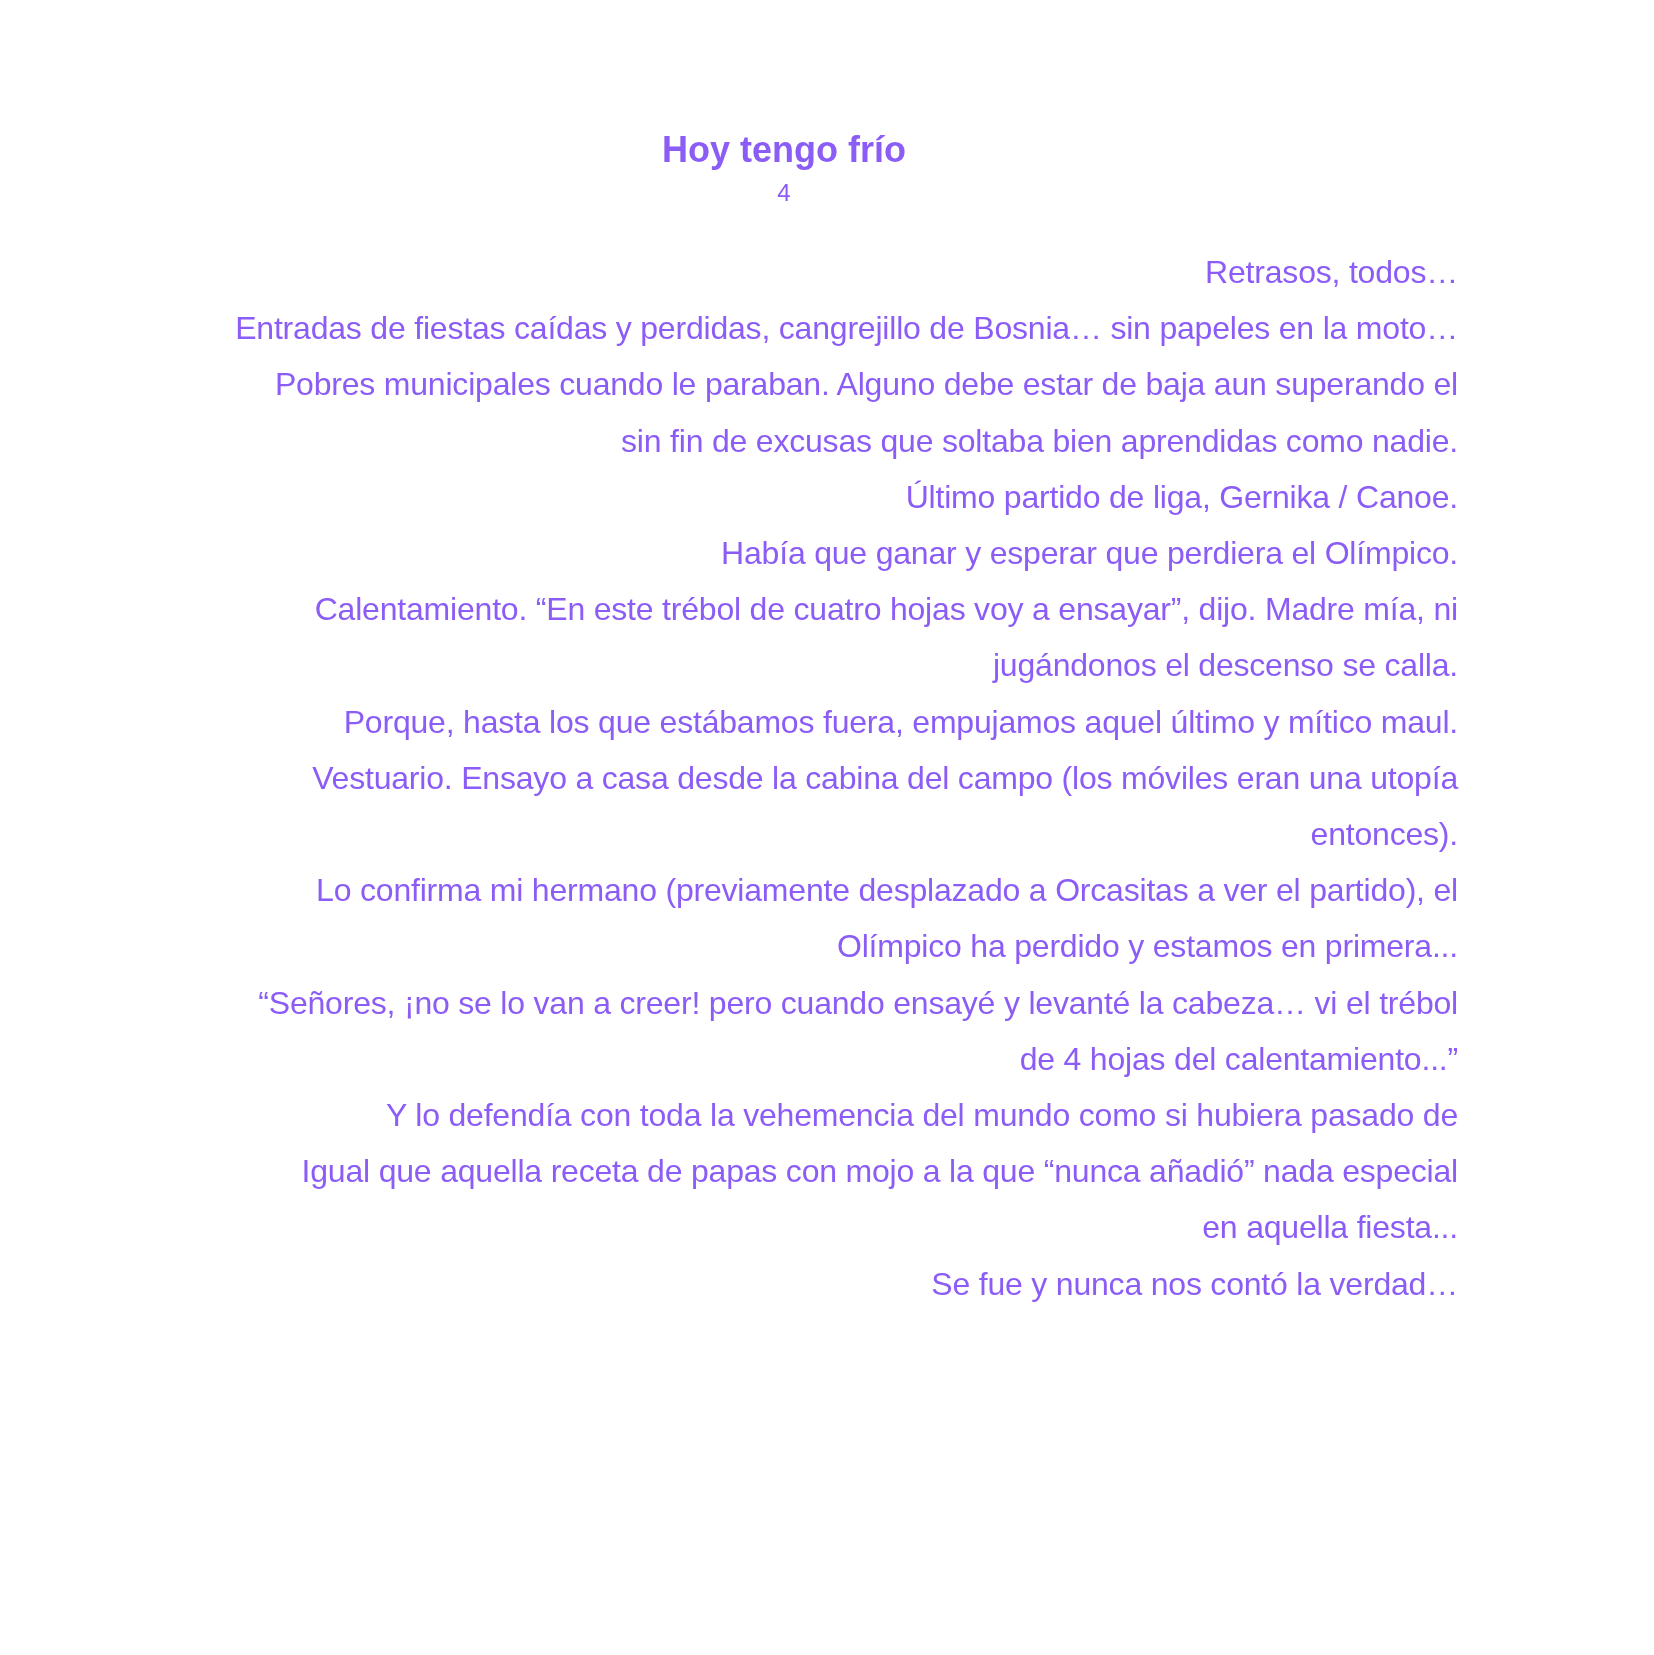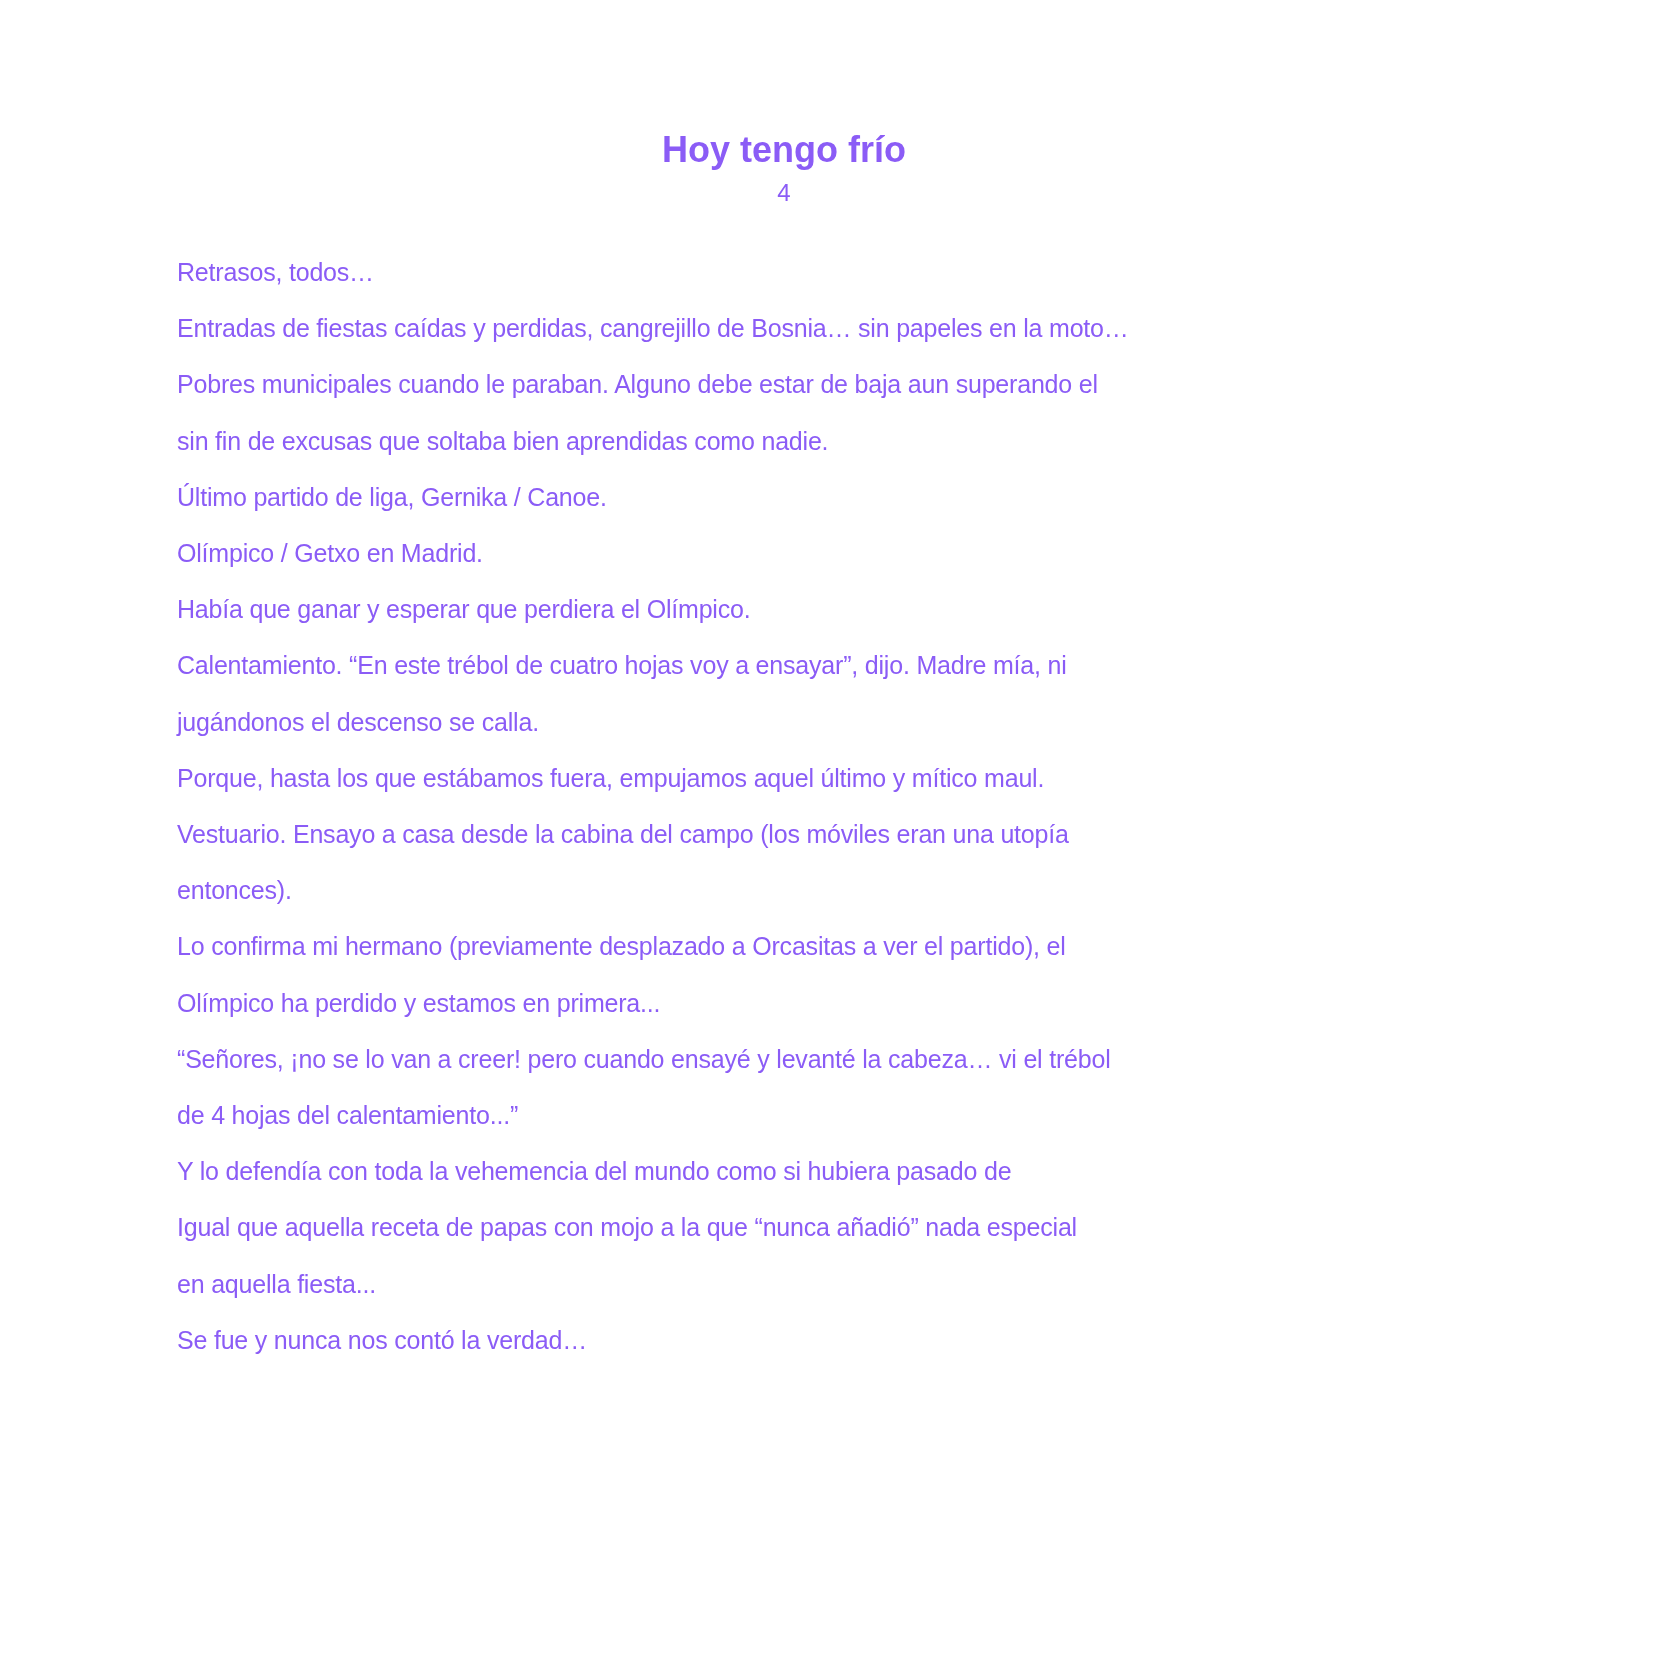--- a/index.html
+++ b/index.html
@@ -38,39 +38,39 @@
     line-height: 30px;
   }
   .content {
     position: absolute;
     top: 212px;
     left: 177px;
     right: 110px;
   }
   .content p.line {
     margin: 0;
-    font-size: 25px;
+    font-size: 32px;
     line-height: 56.2px;
     white-space: nowrap;
     letter-spacing: -0.2px;
+    text-align: right;
   }
 </style>
 </head>
 <body>
 
 <div class="page">
   <h1 class="title">Hoy tengo frío</h1>
   <div class="page-number">4</div>
   <div class="content">
       <p class="line">Retrasos, todos…</p>
       <p class="line">Entradas de fiestas caídas y perdidas, cangrejillo de Bosnia… sin papeles en la moto…</p>
       <p class="line">Pobres municipales cuando le paraban. Alguno debe estar de baja aun superando el</p>
       <p class="line">sin fin de excusas que soltaba bien aprendidas como nadie.</p>
       <p class="line">Último partido de liga, Gernika / Canoe.</p>
-      <p class="line">Olímpico / Getxo en Madrid.</p>
       <p class="line">Había que ganar y esperar que perdiera el Olímpico.</p>
       <p class="line">Calentamiento. “En este trébol de cuatro hojas voy a ensayar”, dijo. Madre mía, ni</p>
       <p class="line">jugándonos el descenso se calla.</p>
       <p class="line">Porque, hasta los que estábamos fuera, empujamos aquel último y mítico maul.</p>
       <p class="line">Vestuario. Ensayo a casa desde la cabina del campo (los móviles eran una utopía</p>
       <p class="line">entonces).</p>
       <p class="line">Lo confirma mi hermano (previamente desplazado a Orcasitas a ver el partido), el</p>
       <p class="line">Olímpico ha perdido y estamos en primera...</p>
       <p class="line">“Señores, ¡no se lo van a creer! pero cuando ensayé y levanté la cabeza… vi el trébol</p>
       <p class="line">de 4 hojas del calentamiento...”</p>

